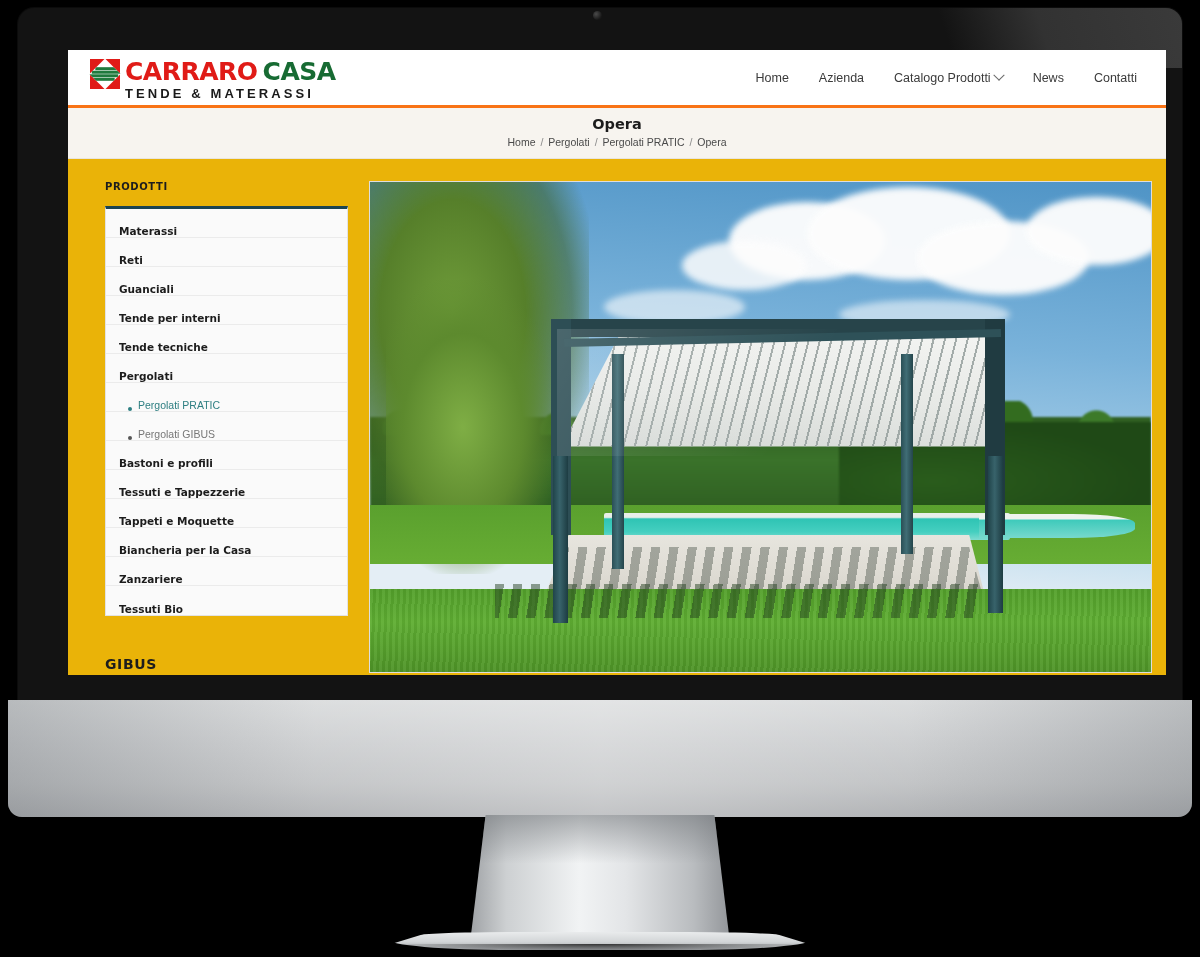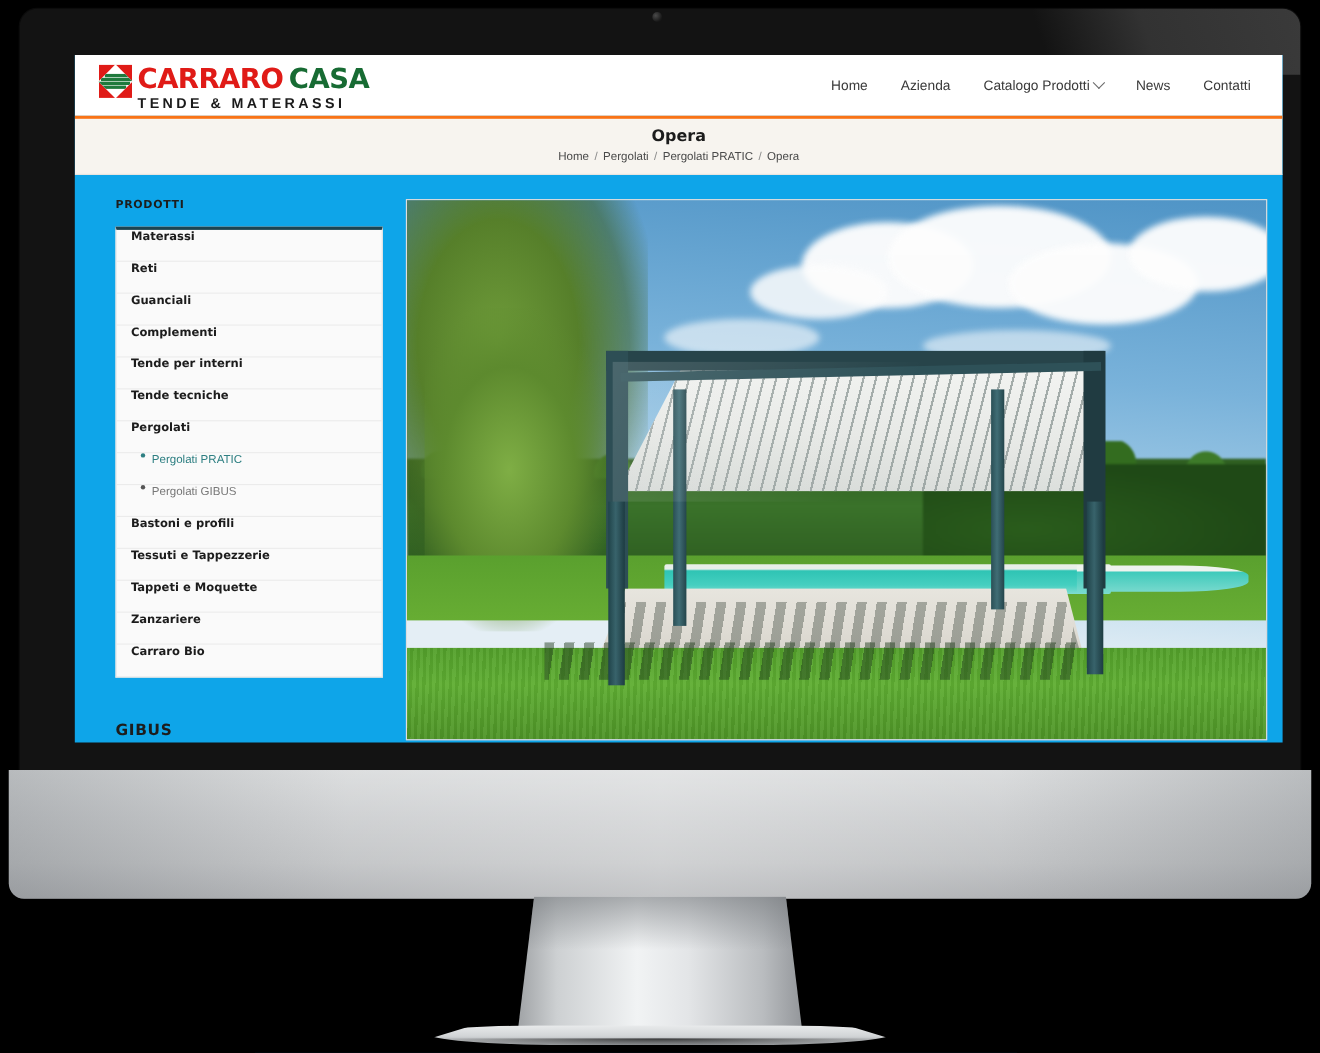--- a/index.html
+++ b/index.html
@@ -33,21 +33,21 @@
         clip-path:polygon(6% 0,94% 0,100% 100%,0% 100%);}
   .foot{position:absolute;left:388px;top:932px;width:424px;height:18px;
         background:linear-gradient(180deg,#e9ebec 0%,#d2d5d7 55%,#9a9da0 100%);
         border-radius:50%/70% 70% 100% 100%;
         clip-path:polygon(10% 0,90% 0,100% 72%,96% 100%,4% 100%,0 72%);}
   .foot-shadow{position:absolute;left:392px;top:944px;width:416px;height:7px;
         background:radial-gradient(ellipse at 50% 0%,rgba(0,0,0,.75),rgba(0,0,0,0) 72%);}
 
   
   .screen{position:absolute;left:50px;top:42px;width:1098px;height:625px;
-          background:#0ea5e9;overflow:hidden;}
+          background:#eab308;overflow:hidden;}
 
   .site-header{position:relative;height:55px;background:#fff;}
   .logo{position:absolute;left:22px;top:9px;height:38px;display:flex;align-items:flex-start;}
   .logo-mark{width:30px;height:30px;background:#e01b17;position:relative;margin-right:5px;flex:none;}
   .logo-mark .diamond{position:absolute;left:4px;top:4px;width:22px;height:22px;
       background:#fff;transform:rotate(45deg);overflow:hidden;}
   .logo-mark .diamond i{position:absolute;left:-4px;top:2px;width:30px;height:3px;
       background:#1f7a3d;display:block;transform:rotate(-45deg);}
   .logo-mark .diamond i:nth-child(2){top:7px;}
   .logo-mark .diamond i:nth-child(3){top:12px;}
@@ -73,21 +73,21 @@
   .crumbs{margin-top:4px;font-size:10.5px;color:#4a4a4a;}
   .crumbs span{margin:0 1px;}
   .crumbs .sep{color:#8a8a8a;}
 
   .body-area{display:flex;padding:22px 0 0 0;}
   .sidebar{width:280px;padding-left:37px;box-sizing:border-box;}
   .side-h{font-family:"DejaVu Sans",sans-serif;font-size:10px;font-weight:bold;
           letter-spacing:.6px;color:#1d1d1d;margin:0 0 14px 0;}
   .prodlist{border-top:3px solid #1b4452;border-left:1px solid #e3e3e3;
             border-right:1px solid #e3e3e3;border-bottom:1px solid #e3e3e3;background:#fafafa;}
-  .prodlist .row{height:29px;display:flex;align-items:flex-start;padding-left:13px;
+  .prodlist .row{height:29px;display:flex;align-items:flex-end;padding-left:13px;
                  border-bottom:1px solid #ebebeb;box-sizing:border-box;font-size:10.5px;
                  font-weight:bold;color:#1c1c1c;font-family:"DejaVu Sans",sans-serif;}
   .prodlist .row:last-child{border-bottom:none;}
   .prodlist .row.sub{padding-left:22px;font-weight:normal;font-size:10.5px;color:#777;
                      font-family:"Liberation Sans",sans-serif;}
   .prodlist .row.sub .dot{width:4px;height:4px;border-radius:50%;background:#555;
                           margin-right:6px;flex:none;}
   .prodlist .row.sub.active{color:#2e7f82;}
   .prodlist .row.sub.active .dot{background:#2e7f82;}
 
@@ -235,23 +235,20 @@
             <div class="row">
                 <span>Materassi</span>
               </div>
             <div class="row">
                 <span>Reti</span>
               </div>
             <div class="row">
                 <span>Guanciali</span>
               </div>
             <div class="row">
-                <span>Complementi</span>
-              </div>
-            <div class="row">
                 <span>Tende per interni</span>
               </div>
             <div class="row">
                 <span>Tende tecniche</span>
               </div>
             <div class="row">
                 <span>Pergolati</span>
               </div>
             <div class="row sub active">
                 <span class="dot"></span>
@@ -264,24 +261,27 @@
             <div class="row">
                 <span>Bastoni e profili</span>
               </div>
             <div class="row">
                 <span>Tessuti e Tappezzerie</span>
               </div>
             <div class="row">
                 <span>Tappeti e Moquette</span>
               </div>
             <div class="row">
+                <span>Biancheria per la Casa</span>
+              </div>
+            <div class="row">
                 <span>Zanzariere</span>
               </div>
             <div class="row">
-                <span>Carraro Bio</span>
+                <span>Tessuti Bio</span>
               </div>
           </div>
 
           <h2 class="search-h">GIBUS</h2>
 
         </aside>
 
         <section class="content">
           <div class="photo">
             <div class="sky"></div>

